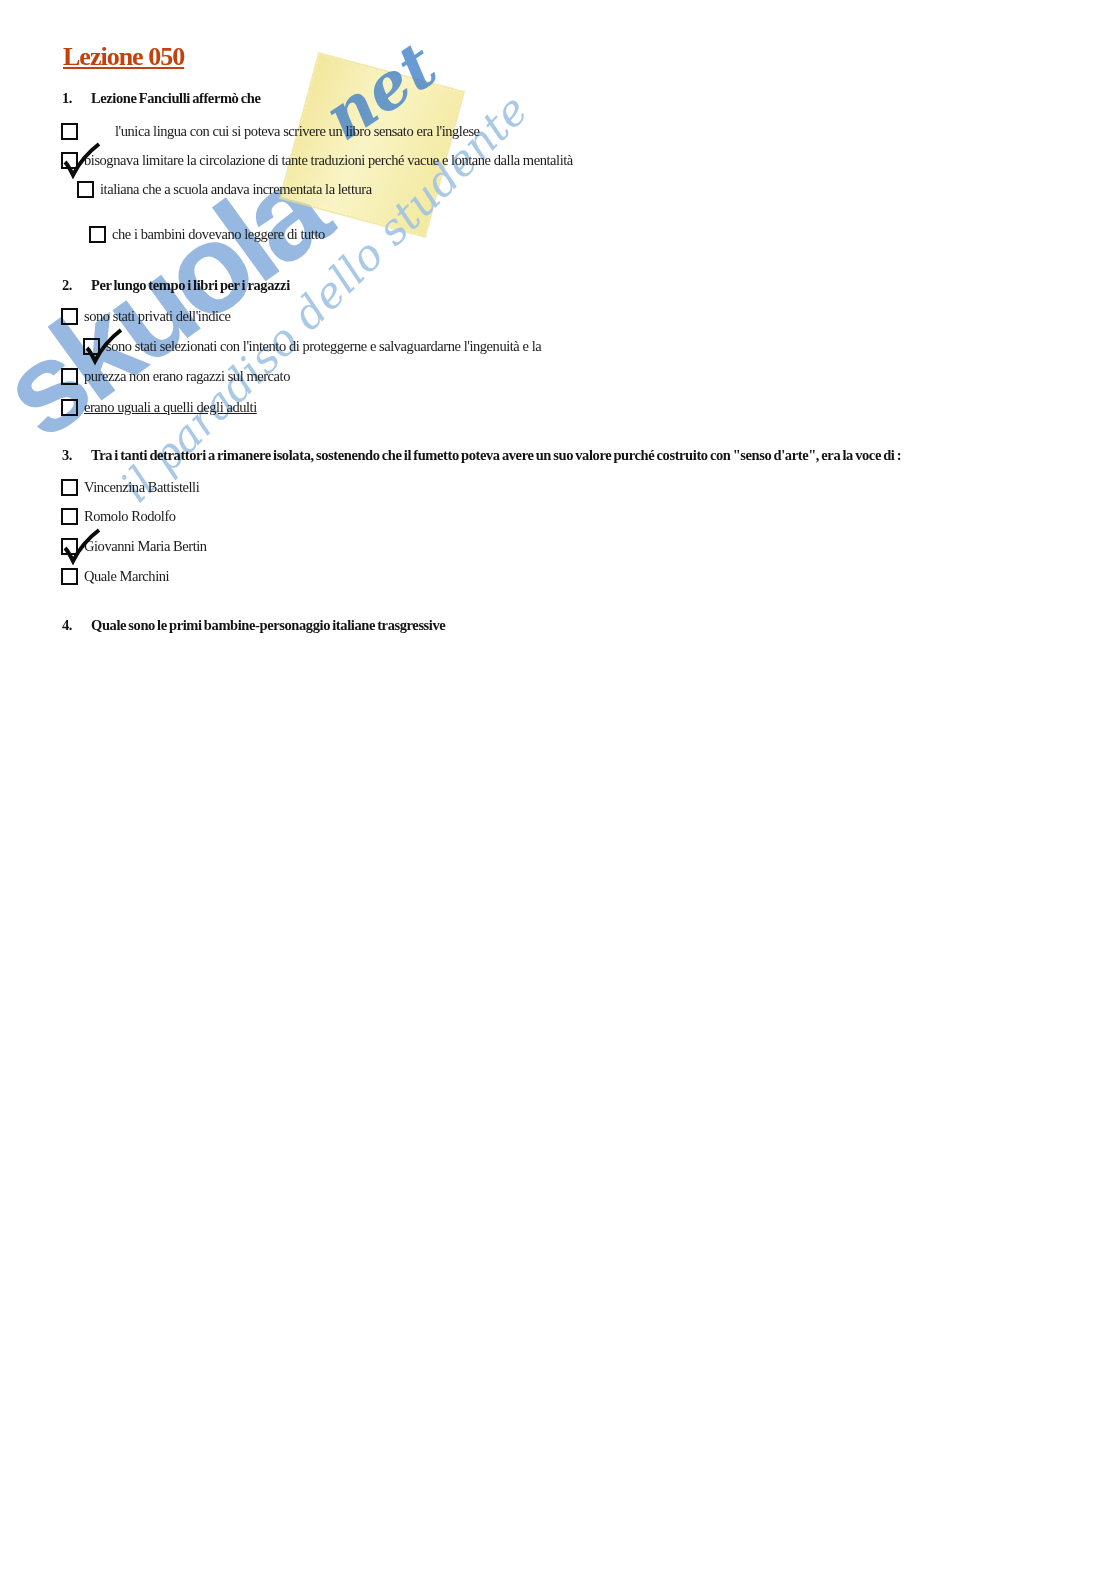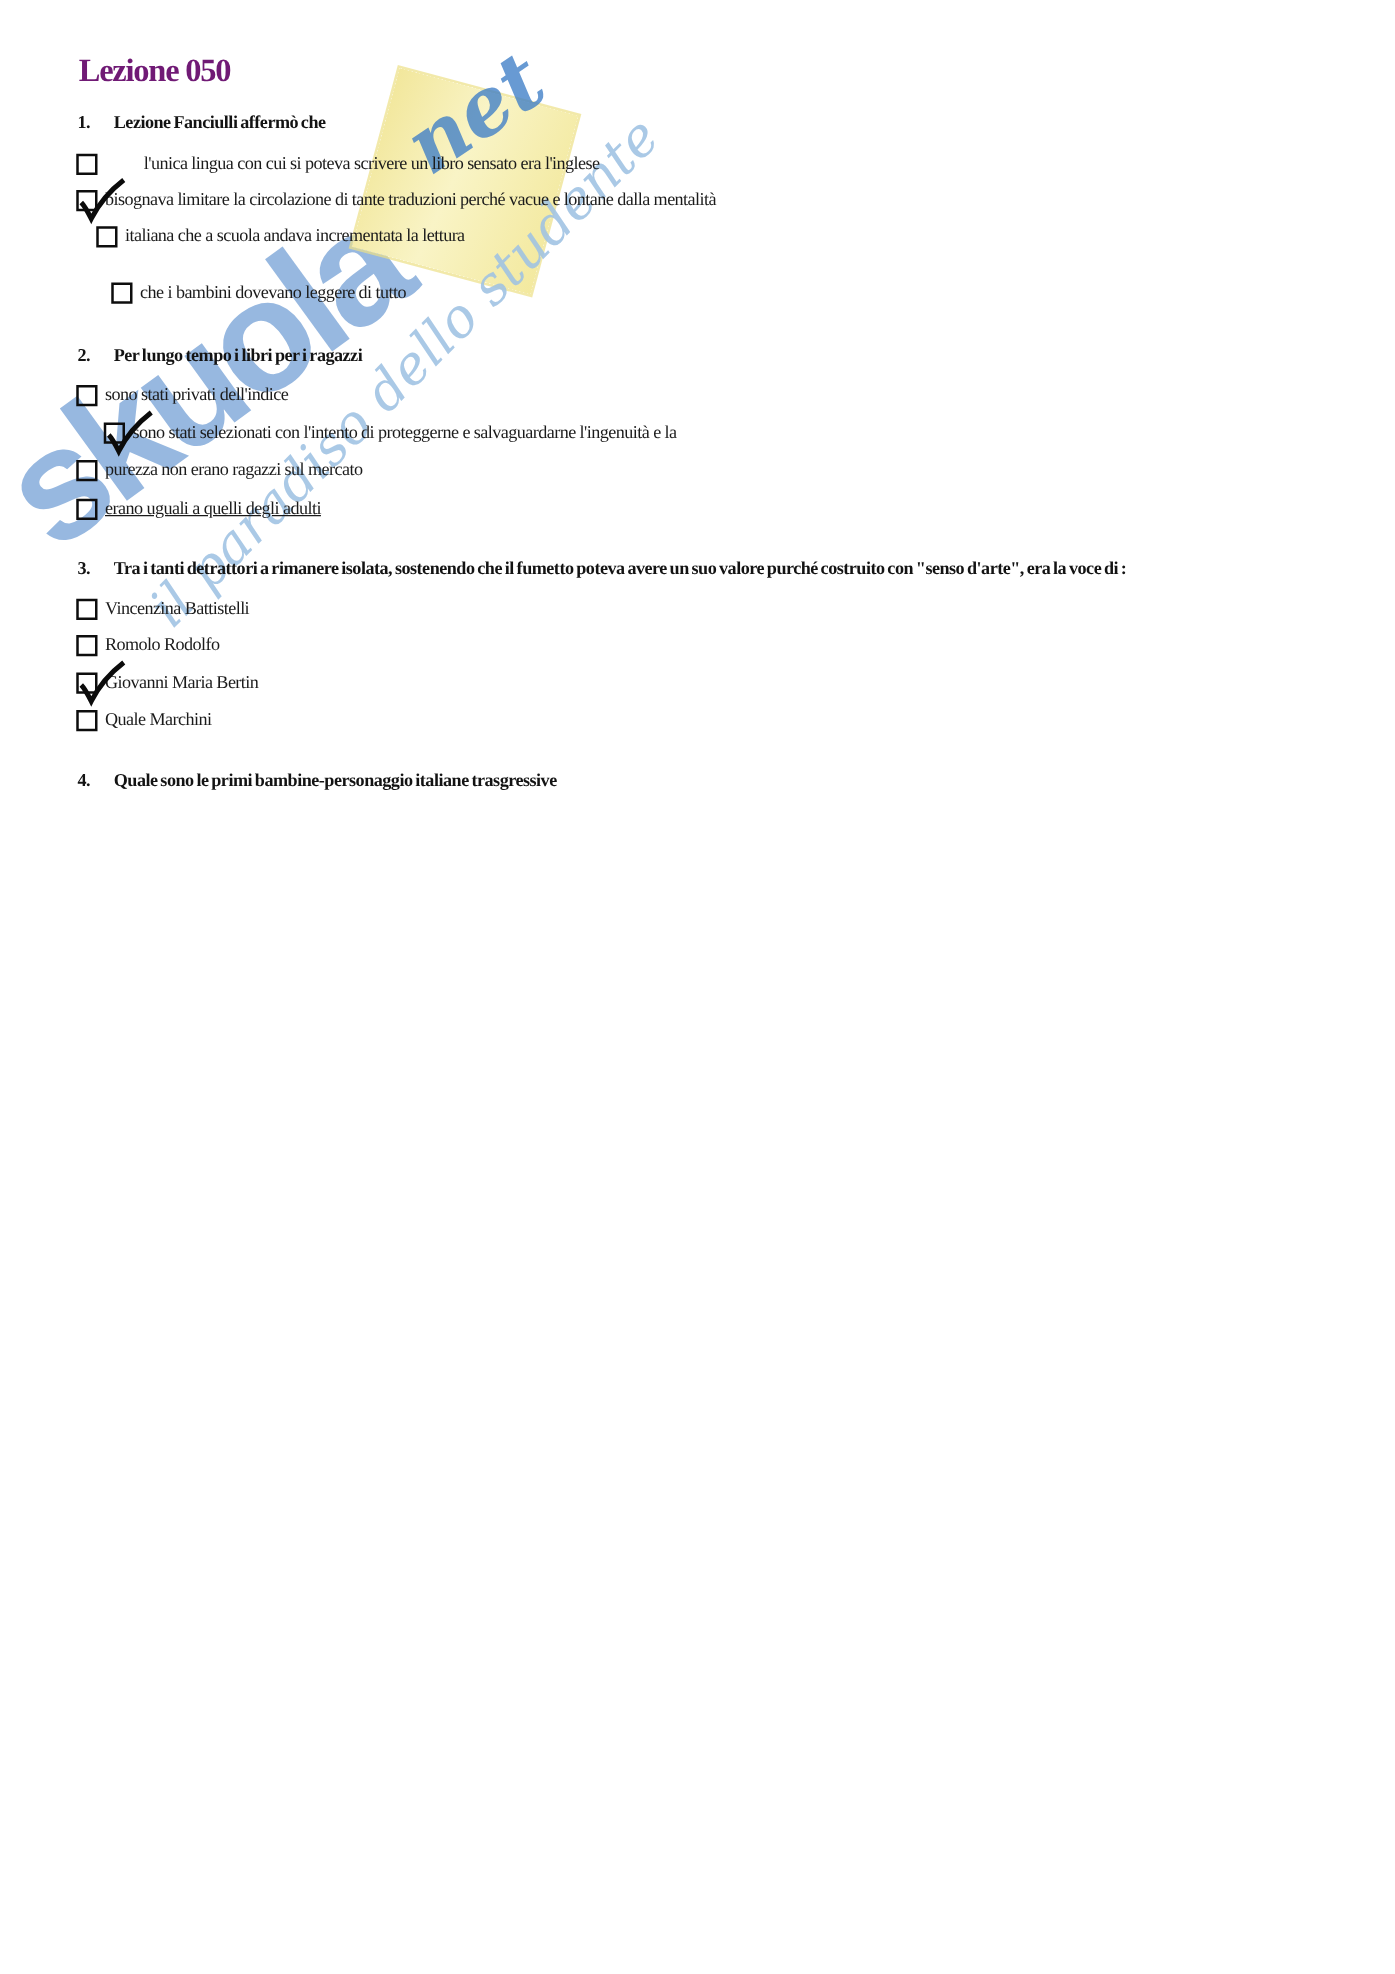--- a/index.html
+++ b/index.html
@@ -48,21 +48,21 @@
     color: rgba(158, 193, 226, 0.88);
     transform: rotate(-45deg); transform-origin: 0 50%;
     white-space: nowrap;
   }
 
   
   .content { position: absolute; inset: 0; z-index: 1; }
   .page-title {
     position: absolute; left: 63px; top: 42px;
     font-size: 26px; font-weight: bold; letter-spacing: -1px;
-    color: #701a75; white-space: nowrap;
+    color: #c2410c; white-space: nowrap; text-decoration: underline;
   }
   .q-header {
     position: absolute; left: 62px;
     display: flex; align-items: flex-start;
     font-weight: bold; font-size: 14.5px; line-height: 19px;
     letter-spacing: -0.4px; word-spacing: -1px;
     color: #131313; white-space: nowrap;
   }
   .q-num { width: 29px; flex: none; }
   .opt-row {

